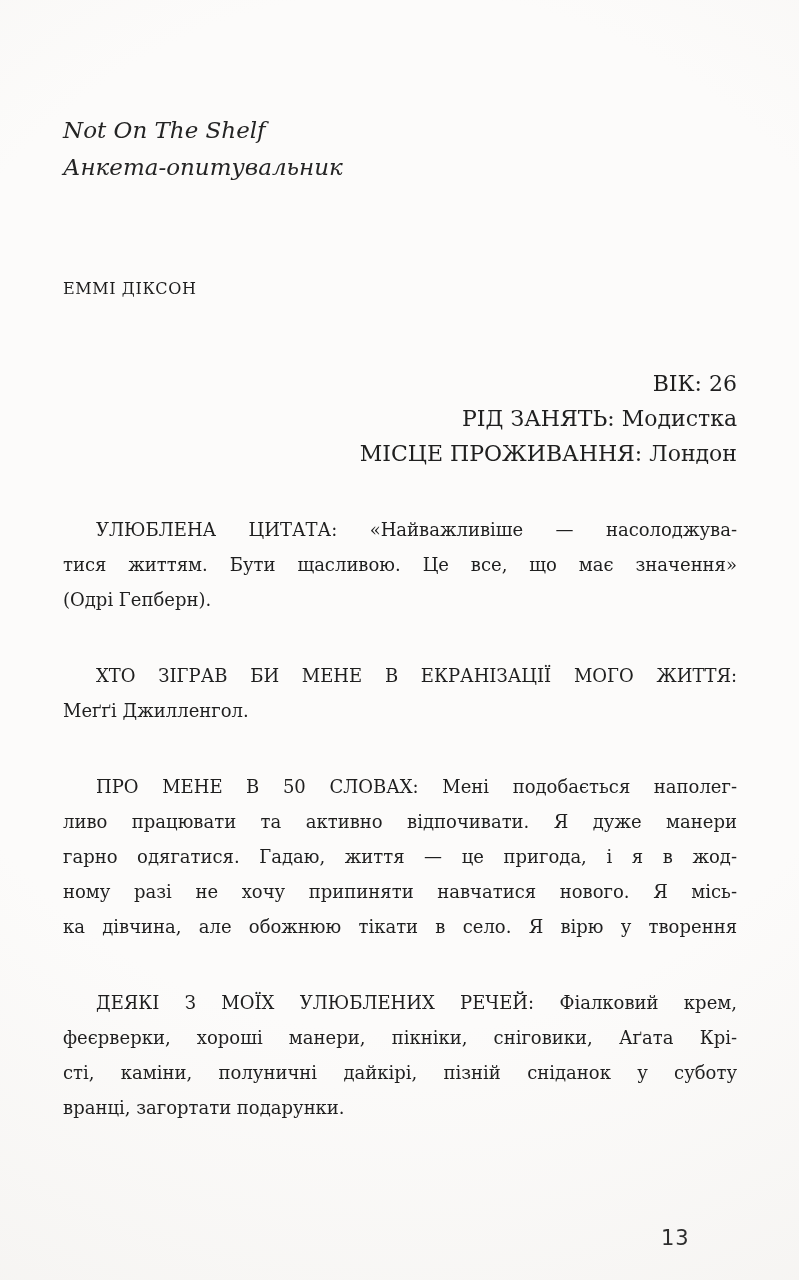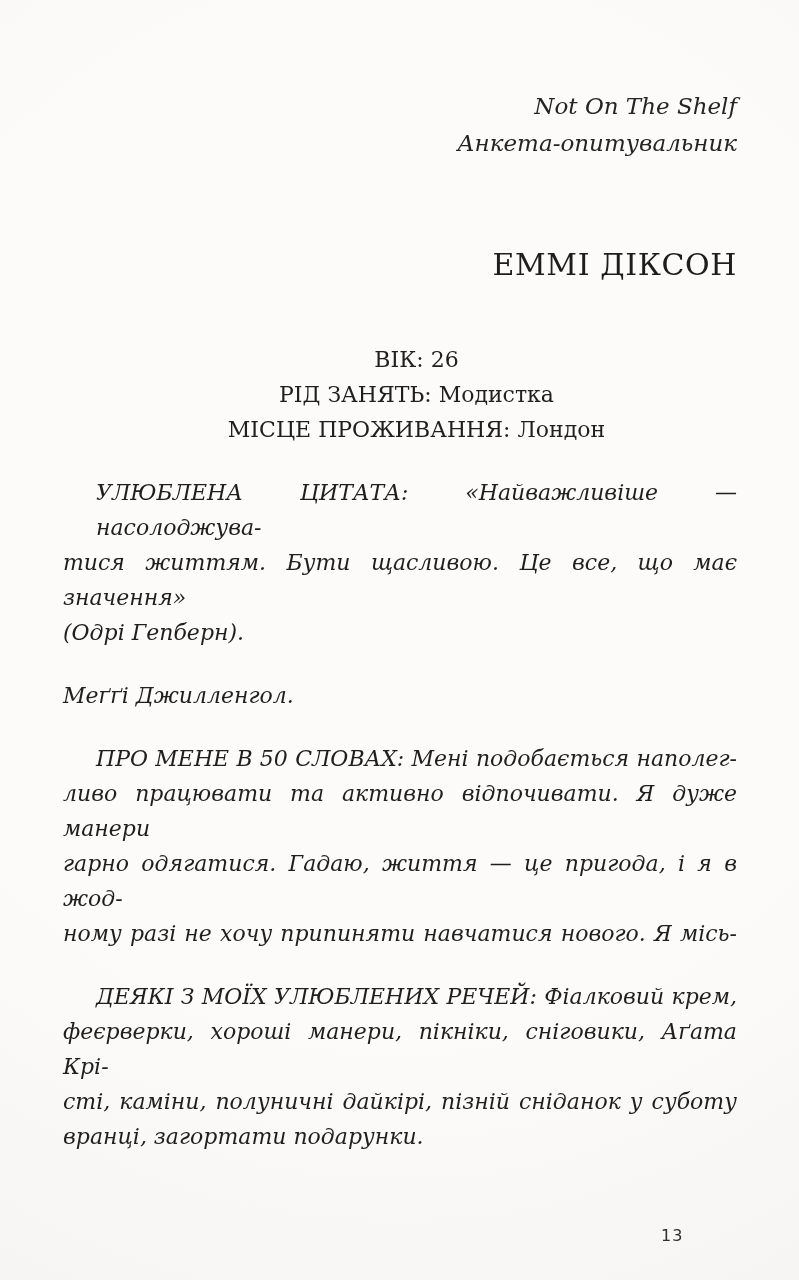--- a/index.html
+++ b/index.html
@@ -19,67 +19,66 @@
     height: 1280px;
     background:
       radial-gradient(circle at 50% 40%, rgba(255,255,255,0) 60%, rgba(235,233,229,0.35) 100%),
       #fcfbfa;
     color: #1f1f1f;
   }
   .content {
     padding: 0 62px 0 63px; 
   }
   .chapter-header {
-    padding-top: 88px;
-    text-align: right;
+    padding-top: 112px;
+    text-align: left;
     font-style: italic;
     font-size: 23px;
     line-height: 37px;
     color: #242424;
   }
   .name {
     margin-top: 85px;
-    text-align: right;
-    font-size: 30px;
+    text-align: left;
+    font-size: 16px;
     line-height: 36px;
     letter-spacing: 0.6px;
     color: #1d1d1d;
   }
   .info {
     margin-top: 59px;
     padding-left: 33px;
     font-size: 22px;
   }
   .info .line {
     line-height: 35px;
-    text-align: center;
+    text-align: right;
   }
   .para {
-    margin-top: 28px;
-    font-size: 22px;
-    font-style: italic;
+    margin-top: 41px;
+    font-size: 18px;
   }
   .para .line {
     line-height: 35px;
     text-align: justify;
     text-align-last: justify;
   }
   .para .line.last {
     text-align: right;
     text-align-last: left;
   }
   .para .line.first {
     padding-left: 33px;
   }
   .folio {
     position: absolute;
     top: 1226px;
     left: 661px;
     font-family: "DejaVu Sans", "Liberation Sans", sans-serif;
-    font-size: 16px;
+    font-size: 21px;
     color: #2e2e2e;
     letter-spacing: 1px;
   }
 </style>
 </head>
 <body>
 
 <div class="page">
   <div class="content">
 
@@ -96,28 +95,30 @@
         <div class="line last">МІСЦЕ ПРОЖИВАННЯ: Лондон</div>
       </div>
 
     <div class="para">
         <div class="line first">УЛЮБЛЕНА ЦИТАТА: «Найважливіше — насолоджува-</div>
         <div class="line">тися життям. Бути щасливою. Це все, що має значення»</div>
         <div class="line last">(Одрі Гепберн).</div>
       </div>
 
     <div class="para">
+        <div class="line first">ХТО ЗІГРАВ БИ МЕНЕ В ЕКРАНІЗАЦІЇ МОГО ЖИТТЯ:</div>
         <div class="line last">Меґґі Джилленгол.</div>
       </div>
 
     <div class="para">
         <div class="line first">ПРО МЕНЕ В 50 СЛОВАХ: Мені подобається наполег-</div>
         <div class="line">ливо працювати та активно відпочивати. Я дуже манери</div>
         <div class="line">гарно одягатися. Гадаю, життя — це пригода, і я в жод-</div>
         <div class="line">ному разі не хочу припиняти навчатися нового. Я місь-</div>
+        <div class="line">ка дівчина, але обожнюю тікати в село. Я вірю у творення</div>
       </div>
 
     <div class="para">
         <div class="line first">ДЕЯКІ З МОЇХ УЛЮБЛЕНИХ РЕЧЕЙ: Фіалковий крем,</div>
         <div class="line">феєрверки, хороші манери, пікніки, сніговики, Аґата Крі-</div>
         <div class="line">сті, каміни, полуничні дайкірі, пізній сніданок у суботу</div>
         <div class="line last">вранці, загортати подарунки.</div>
       </div>
 
   </div>

